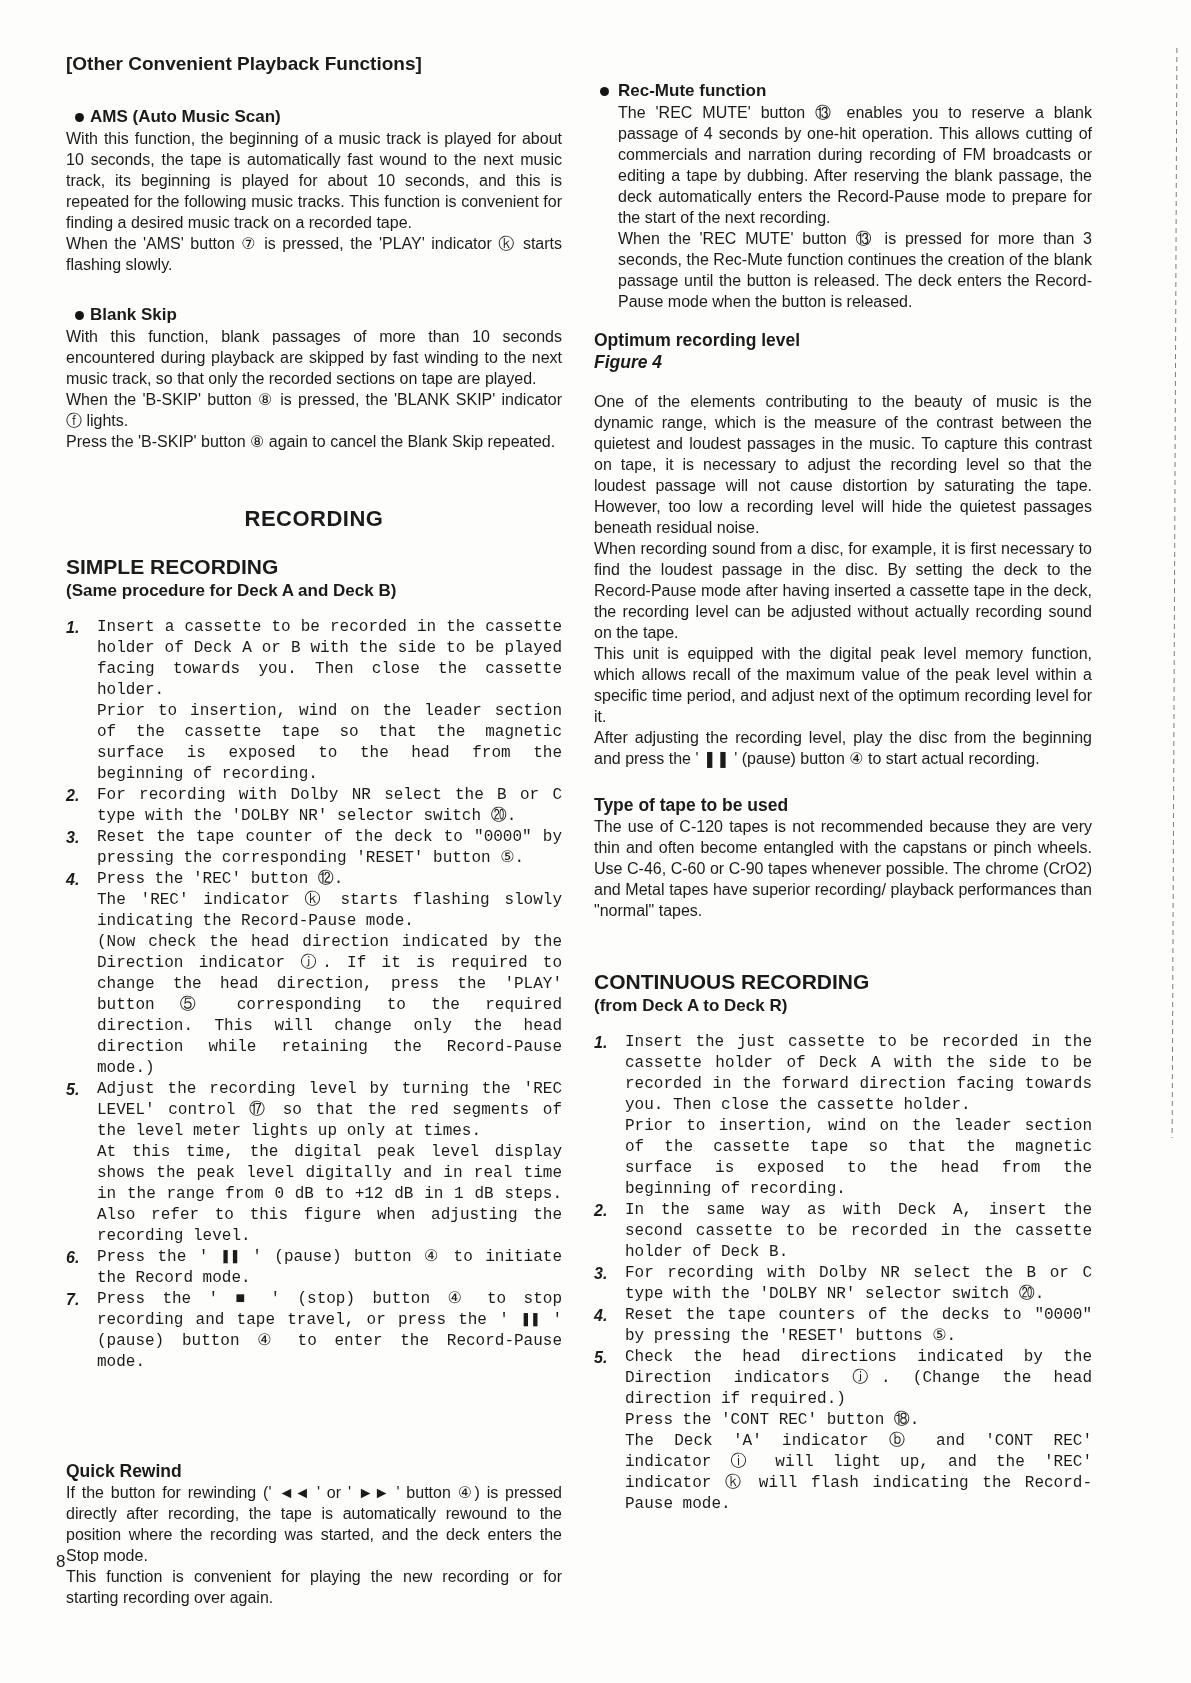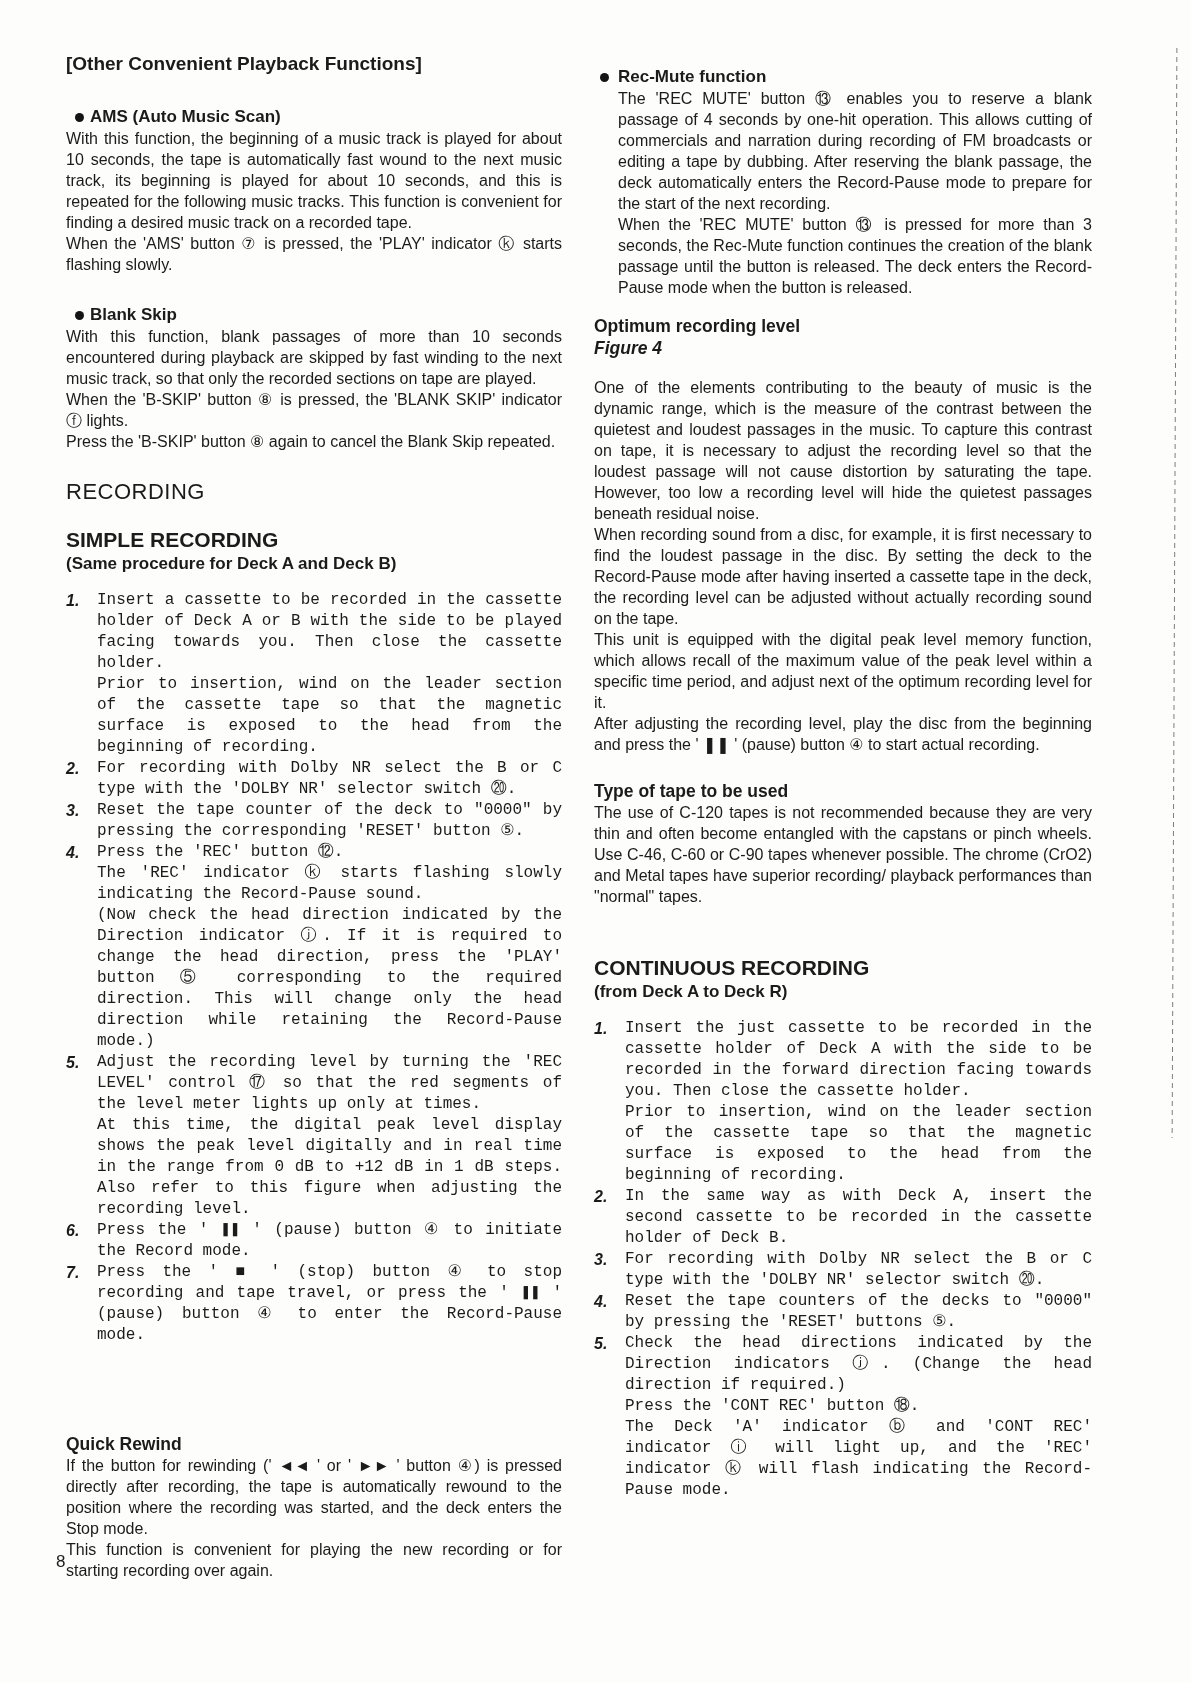--- a/index.html
+++ b/index.html
@@ -6,33 +6,33 @@
   body{
     width:1191px;height:1683px;
     background:#fdfdfc;
     font-family:"Liberation Sans","DejaVu Sans",sans-serif;
     color:#1b1b1b;
     position:relative;
     overflow:hidden;
   }
   .col{position:absolute;}
   .col-left{left:66px;top:52px;width:496px;}
-  .col-right{left:594px;top:66px;width:498px;}
+  .col-right{left:594px;top:80px;width:498px;}
   p{margin:0;font-size:16px;line-height:21px;text-align:justify;}
   .main-title{font-size:19px;line-height:24px;font-weight:bold;margin:0 0 30px 0;}
   .bullet-sec{position:relative;}
   .bullet-head{font-weight:bold;font-size:17px;line-height:22px;margin:0;}
   .dot{position:absolute;width:9px;height:9px;border-radius:50%;background:#141414;top:7px;}
   .left-bullet{padding-left:0;}
   .left-bullet .bullet-head{padding-left:24px;}
   .left-bullet .dot{left:9px;}
   .right-bullet{padding-left:24px;}
   .right-bullet .dot{left:6px;}
   .sec-gap{margin-top:29px;}
-  .h-recording{font-size:22px;line-height:26px;font-weight:normal;margin:27px 0 0 0;letter-spacing:.5px;}
+  .h-recording{font-size:22px;line-height:26px;font-weight:bold;margin:54px 0 0 0;letter-spacing:.5px;text-align:center;}
   .h-sub-big{font-size:21px;line-height:25px;font-weight:bold;margin:22px 0 0 0;}
   .h-sub-small{font-size:17px;line-height:22px;font-weight:bold;margin:1px 0 0 0;}
   .h-minor{font-size:17.5px;line-height:22px;font-weight:bold;margin:0;}
   .figure-label{font-size:17.5px;line-height:22px;font-weight:bold;font-style:italic;margin:0 0 18px 0;}
   .steps{margin-top:15px;}
   .step{display:flex;}
   .step-num{flex:none;width:31px;font-weight:bold;font-style:italic;font-size:16px;line-height:21px;}
   .step-body{flex:1;min-width:0;font-family:Liberation Mono, monospace;}
   .qr{margin-top:87px;}
   .opt{margin-top:17px;}
@@ -90,21 +90,21 @@
       <div class="step">
         <span class="step-num">3.</span>
         <div class="step-body">
           <p>Reset the tape counter of the deck to "0000" by pressing the corresponding 'RESET' button ⑤.</p>
         </div>
       </div>
       <div class="step">
         <span class="step-num">4.</span>
         <div class="step-body">
           <p>Press the 'REC' button ⑫.</p>
-          <p>The 'REC' indicator ⓚ starts flashing slowly indicating the Record-Pause sound.</p>
+          <p>The 'REC' indicator ⓚ starts flashing slowly indicating the Record-Pause mode.</p>
           <p>(Now check the head direction indicated by the Direction indicator ⓙ.  If it is required to change the head direction, press the 'PLAY' button ⑤ corresponding to the required direction.  This will change only the head direction while retaining the Record-Pause mode.)</p>
         </div>
       </div>
       <div class="step">
         <span class="step-num">5.</span>
         <div class="step-body">
           <p>Adjust the recording level by turning the 'REC LEVEL' control ⑰ so that the red segments of the level meter lights up only at times.</p>
           <p>At this time, the digital peak level display shows the peak level digitally and in real time in the range from 0 dB to +12 dB in 1 dB steps.  Also refer to this figure when adjusting the recording level.</p>
         </div>
       </div>

